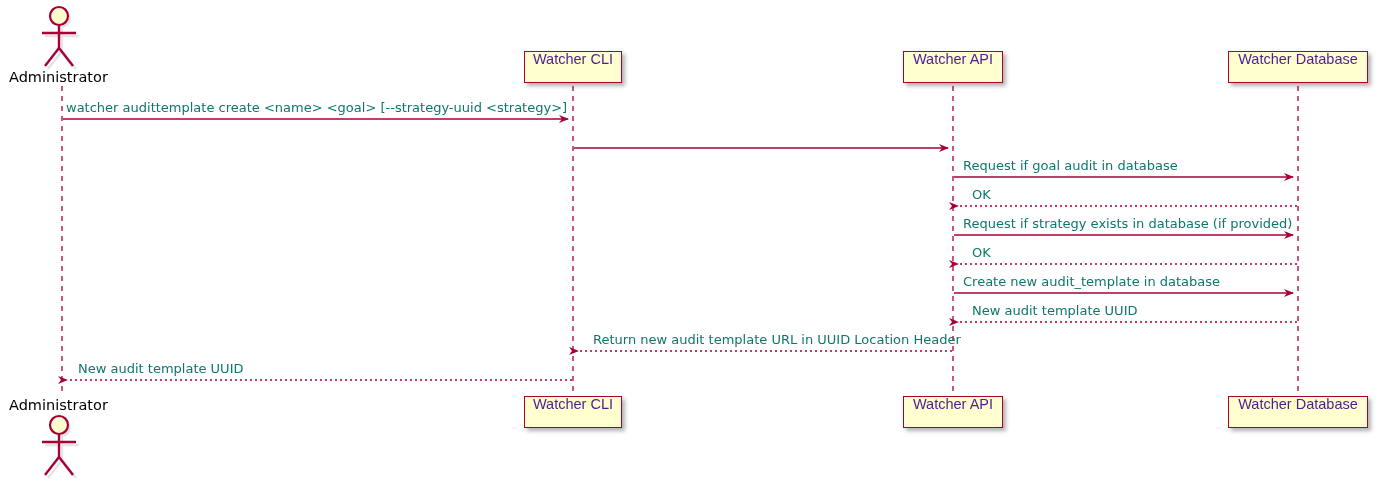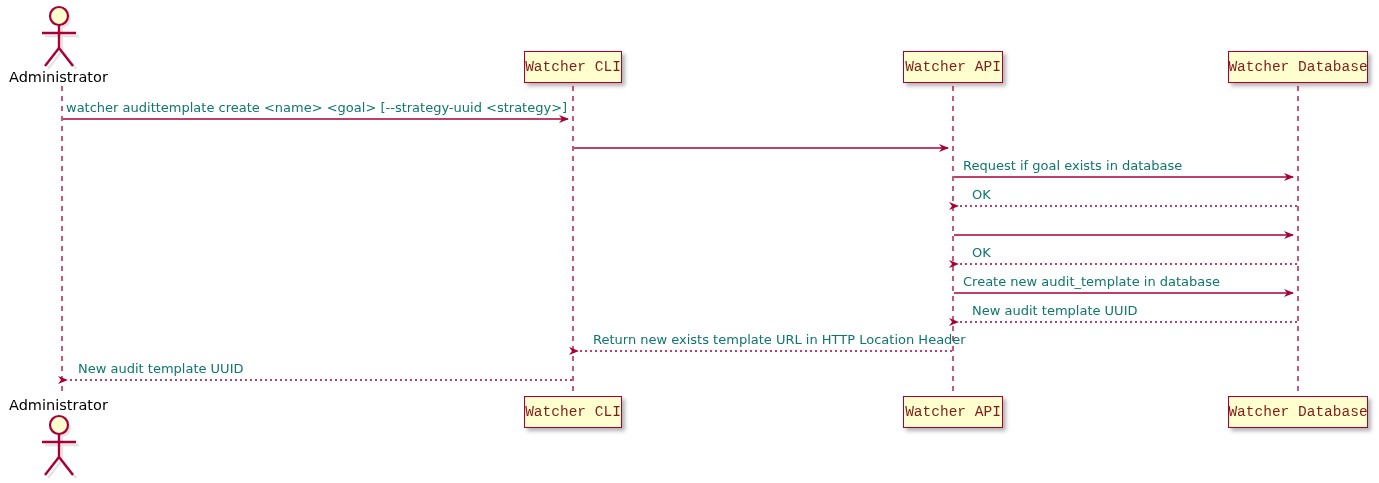--- a/index.html
+++ b/index.html
@@ -25,25 +25,25 @@
     height: 483px;
   }
   
   .participant-box {
     position: absolute;
     box-sizing: border-box;
     background: #FEFECE;
     border: 1.5px solid #A80036;
     box-shadow: 3px 3px 4px rgba(0,0,0,0.30);
     display: flex;
-    align-items: center;
+    align-items: flex-start;
     justify-content: center;
-    color: #7f1d1d;
+    color: #4c1d95;
     font-size: 14.5px;
-    font-family: Liberation Mono, monospace;
+    font-family: Liberation Sans, sans-serif;
     white-space: nowrap;
     line-height: 1;
   }
   .actor-label {
     position: absolute;
     color: #000000;
     font-size: 14.5px;
     font-family: "DejaVu Sans", sans-serif;
     white-space: nowrap;
     line-height: 1;
@@ -166,21 +166,22 @@
     <span>Watcher CLI</span>
   </div>
   <div class="participant-box" style="left:903px; top:396px; width:100px; height:32px;">
     <span>Watcher API</span>
   </div>
   <div class="participant-box" style="left:1228px; top:396px; width:140px; height:32px;">
     <span>Watcher Database</span>
   </div>
 
   <div class="msg-label" style="left:66px; top:101px;">watcher audittemplate create &lt;name&gt; &lt;goal&gt; [--strategy-uuid &lt;strategy&gt;]</div>
-  <div class="msg-label" style="left:963px; top:159px;">Request if goal exists in database</div>
+  <div class="msg-label" style="left:963px; top:159px;">Request if goal audit in database</div>
   <div class="msg-label" style="left:972px; top:188px;">OK</div>
+  <div class="msg-label" style="left:963px; top:217px;">Request if strategy exists in database (if provided)</div>
   <div class="msg-label" style="left:972px; top:246px;">OK</div>
   <div class="msg-label" style="left:963px; top:275px;text-align:center;">Create new audit_template in database</div>
   <div class="msg-label" style="left:972px; top:304px;">New audit template UUID</div>
-  <div class="msg-label" style="left:593px; top:333px;">Return new exists template URL in HTTP Location Header</div>
+  <div class="msg-label" style="left:593px; top:333px;">Return new audit template URL in UUID Location Header</div>
   <div class="msg-label" style="left:78px; top:362px;">New audit template UUID</div>
 
 </div>
 
 </body></html>

